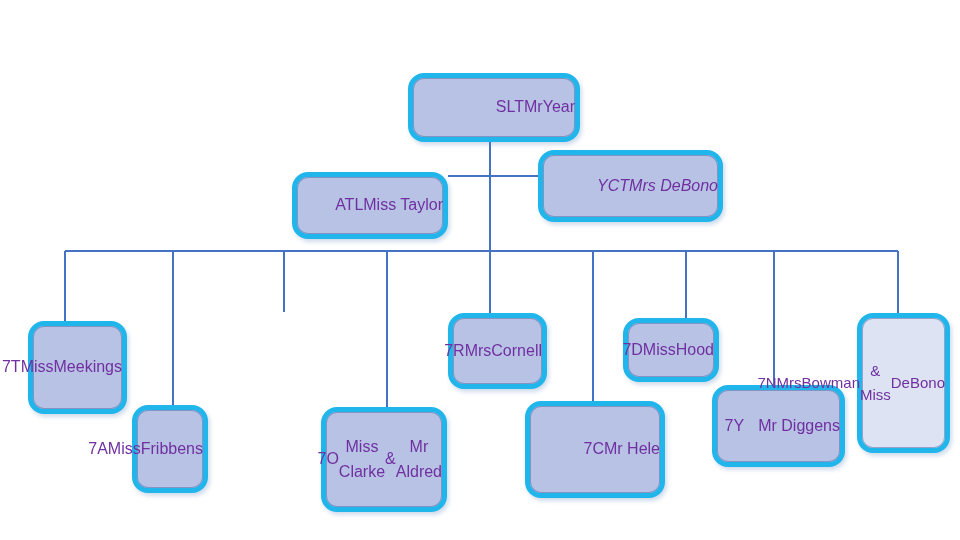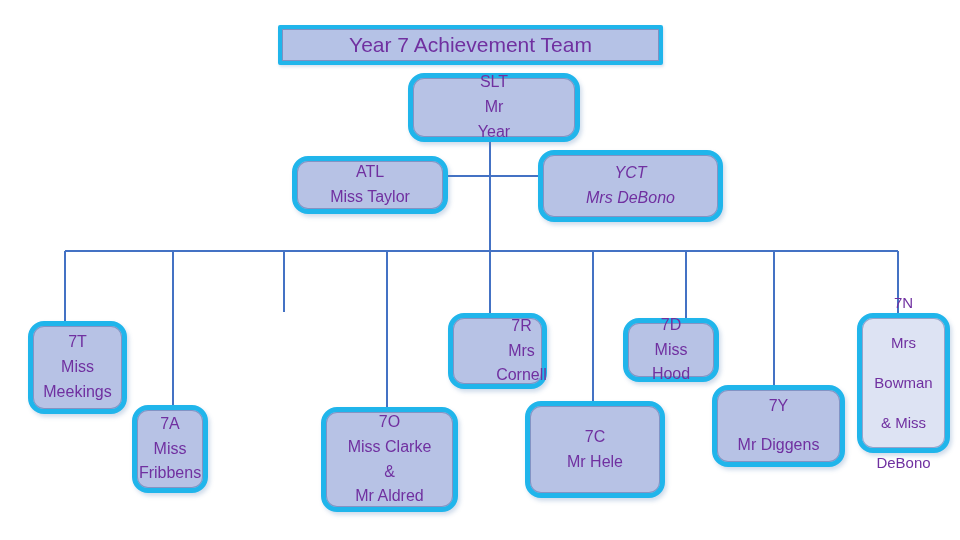--- a/index.html
+++ b/index.html
@@ -26,54 +26,53 @@
     position: absolute;
     box-sizing: border-box;
     background: #B7C2E5;
     border: 5px solid #20B5EB;
     border-radius: 16px;
     color: #7030A0;
     font-size: 16px;
     line-height: 1.55;
     text-align: center;
     display: flex;
-    flex-direction: column;
+    flex-direction: row;
     align-items: center;
-    justify-content: center;
+    justify-content: flex-end;
     box-shadow: 2px 3px 4px rgba(100,140,190,0.30), inset 0 0 0 1px rgba(90,110,170,0.55);
   }
   .node--light {
     background: #DDE3F3;
-    gap: 16px;
   }
   .title-box {
     position: absolute;
     box-sizing: border-box;
     left: 278px;
     top: 25px;
     width: 385px;
     height: 40px;
     background: #B5C2E6;
     border: 4px solid #20B5EB;
     border-radius: 2px;
     color: #7030A0;
     font-size: 21px;
     display: flex;
     align-items: center;
     justify-content: center;
     box-shadow: inset 0 0 0 1px rgba(90,110,170,0.6), 1px 2px 3px rgba(100,140,190,0.25);
   }
   
   #node-slt { left: 408px; top: 73px;  width: 172px; height: 69px; }
-  #node-atl { left: 292px; top: 156px; width: 156px; height: 58px; }
+  #node-atl { left: 292px; top: 172px; width: 156px; height: 67px; }
   #node-yct { left: 538px; top: 150px; width: 185px; height: 72px; font-style: italic; }
   #node-7t  { left: 28px;  top: 321px; width: 99px;  height: 93px; }
   #node-7a  { left: 132px; top: 405px; width: 76px;  height: 88px; }
   #node-7b  { left: 227px; top: 312px; width: 120px; height: 61px; }
-  #node-7o  { left: 321px; top: 407px; width: 137px; height: 105px; }
+  #node-7o  { left: 321px; top: 407px; width: 126px; height: 105px; }
   #node-7r  { left: 448px; top: 313px; width: 99px;  height: 76px; padding-left: 48px; }
   #node-7c  { left: 525px; top: 401px; width: 140px; height: 97px; }
   #node-7d  { left: 623px; top: 318px; width: 96px; height: 64px; }
   #node-7y  { left: 712px; top: 385px; width: 133px; height: 82px; gap: 14px; }
   #node-7n  { left: 857px; top: 313px; width: 93px;  height: 140px; font-size: 15px; line-height: 1.6; }
 </style>
 </head>
 <body>
 
 <div id="stage">
@@ -87,23 +86,20 @@
       <path d="M173 251 L173 405"></path>
       <path d="M284 251 L284 312"></path>
       <path d="M387 251 L387 407"></path>
       <path d="M593 251 L593 401"></path>
       <path d="M686 251 L686 318"></path>
       <path d="M774 251 L774 385"></path>
       <path d="M898 251 L898 313"></path>
     </g>
   </svg>
 
-  <div class="title-box">
-    <span>Year 7 Achievement Team</span>
-  </div>
 
   <div class="node" id="node-slt">
     <span>SLT</span>
     <span>Mr</span>
     <span>Year</span>
   </div>
 
   <div class="node" id="node-atl">
     <span>ATL</span>
     <span>Miss Taylor</span>

